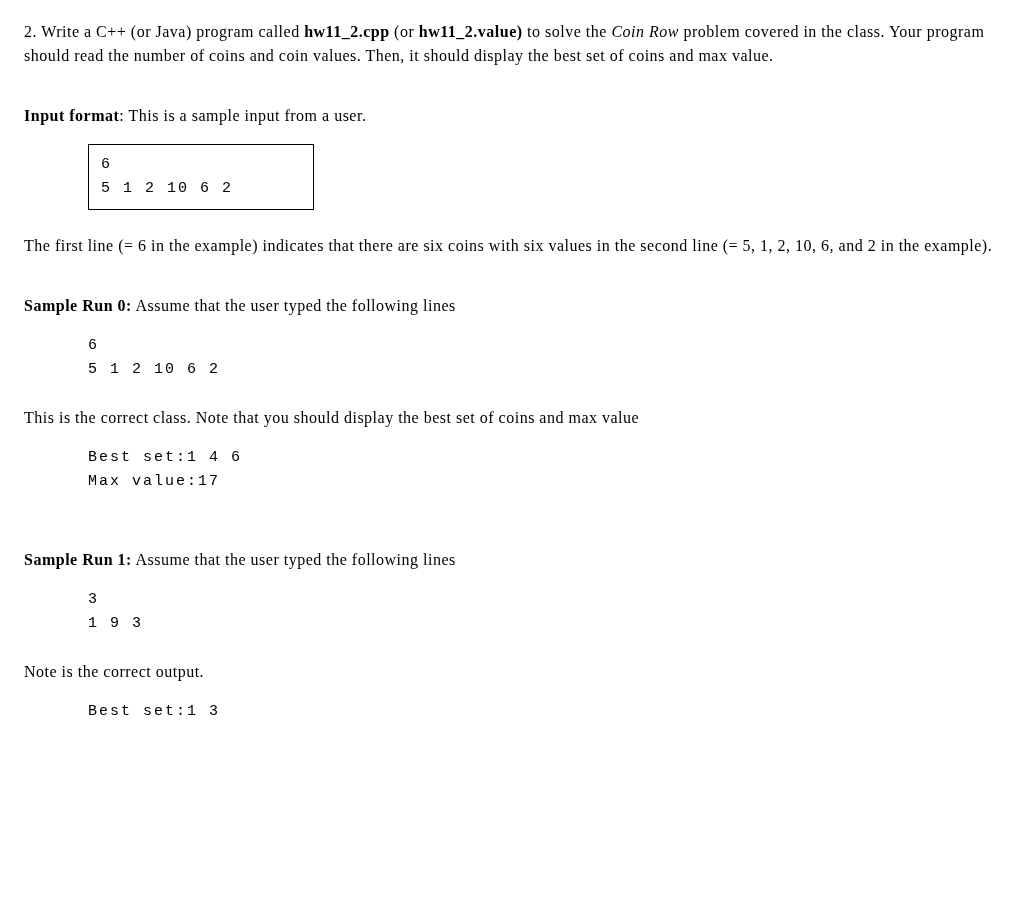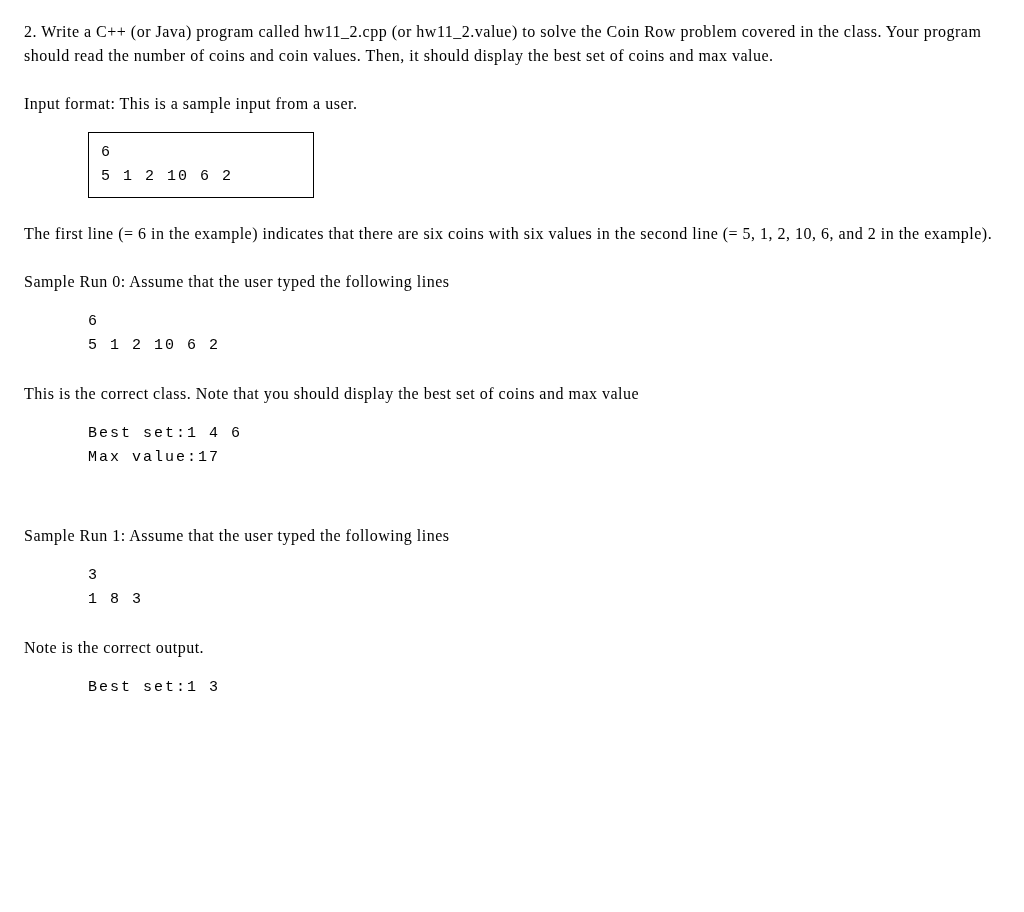--- a/index.html
+++ b/index.html
@@ -9,44 +9,45 @@
       color: #000;
       background: #fff;
       margin: 0;
       padding: 20px 24px;
       letter-spacing: 0.5px;
     }
     p {
       margin: 0 0 16px 0;
     }
     .bold {
-      font-weight: normal;
+      font-weight: bold;
       text-align: center;
     }
     .italic {
+      font-style: italic;
     }
     .boxed-code {
       border: 1px solid #000;
       padding: 8px 12px;
       margin: 16px 0 24px 64px;
       width: 200px;
       font-family: 'Courier New', Courier, monospace;
       font-size: 15px;
       line-height: 1.6;
       letter-spacing: 2px;
     }
     .code-block {
       margin: 16px 0 24px 64px;
       font-family: 'Courier New', Courier, monospace;
       font-size: 15px;
       line-height: 1.6;
       letter-spacing: 2px;
     }
     .section-break {
-      margin-top: 24px;
+      margin-top: 36px;
     }
   </style>
 </head>
 <body>
 
 <p>
   <span>2. </span><span>Write a C++ (or Java) program called </span><span class="bold">hw11_2.cpp</span><span> (or </span><span class="bold">hw11_2.value)</span><span> to solve the </span><span class="italic">Coin Row</span><span> problem covered in the class. Your program should read the number of coins and coin values. Then, it should display the best set of coins and max value.</span>
 </p>
 
 <p class="section-break">
@@ -75,20 +76,20 @@
   <div>Best set:1 4 6</div>
   <div>Max value:17</div>
 </div>
 
 <p class="section-break" style="margin-top:54px">
   <span class="bold">Sample Run 1:</span><span> Assume that the user typed the following lines</span>
 </p>
 
 <div class="code-block">
   <div>3</div>
-  <div>1 8 3</div>
+  <div>1 9 3</div>
 </div>
 
 <p>Note is the correct output.</p>
 
 <div class="code-block">
   <div>Best set:1 3</div>
 </div>
 
 </body></html>

